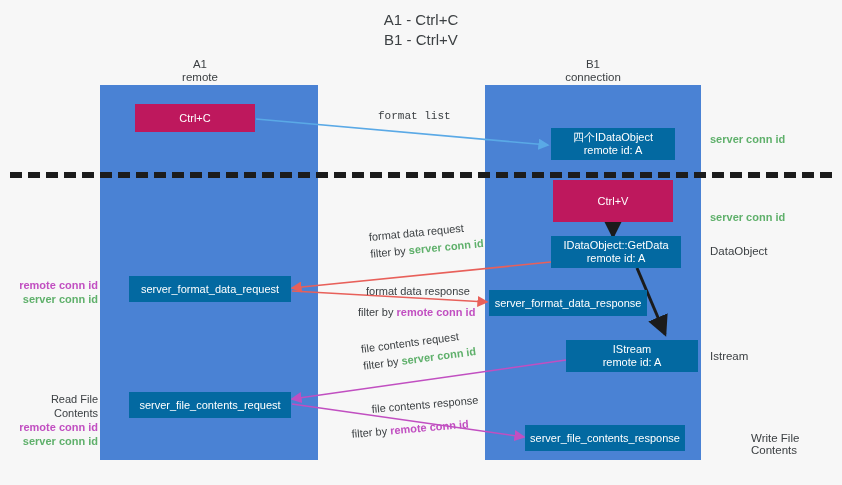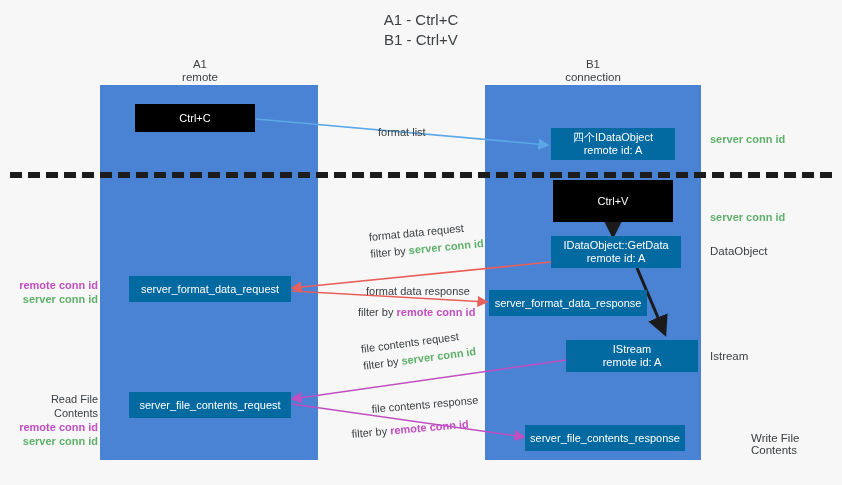--- a/index.html
+++ b/index.html
@@ -29,21 +29,21 @@
   .lane{background:#4a82d4;}
   #lane-a{left:100px;top:85px;width:218px;height:375px;}
   #lane-b{left:485px;top:85px;width:216px;height:375px;}
 
   
   .box{
     box-sizing:border-box;
     display:flex;align-items:center;justify-content:center;
     text-align:center;color:#ffffff;font-size:11px;line-height:13px;
   }
-  .box.green{background:#000000;}
+  .box.green{background:#be185d;}
   .box.orange{background:#0369a1;}
   .box .two{display:block;}
 
   
   .divider{
     left:10px;top:172px;width:822px;height:0;
     border-top:6px dashed #1c1c1c;
   }
 
   
@@ -148,21 +148,21 @@
   <div class="abs box orange" style="left:489px;top:290px;width:158px;height:26px;">
     <span>server_format_data_response</span>
   </div>
 
   <div class="abs box orange" style="left:525px;top:425px;width:160px;height:26px;">
     <span>server_file_contents_response</span>
   </div>
 
   <div class="abs divider"></div>
 
-  <div class="abs caption" style="left:378px;top:124px;">
+  <div class="abs caption" style="left:378px;top:108px;font-family:Liberation Mono, monospace;">
     <span>format list</span>
   </div>
 
   <div class="abs caption" style="left:368px;top:229px;transform:rotate(-5.5deg);transform-origin:left top;">
     <div>format data request</div>
     <div>
       <span>filter by </span><span class="b green-txt">server conn id</span>
     </div>
   </div>
 

